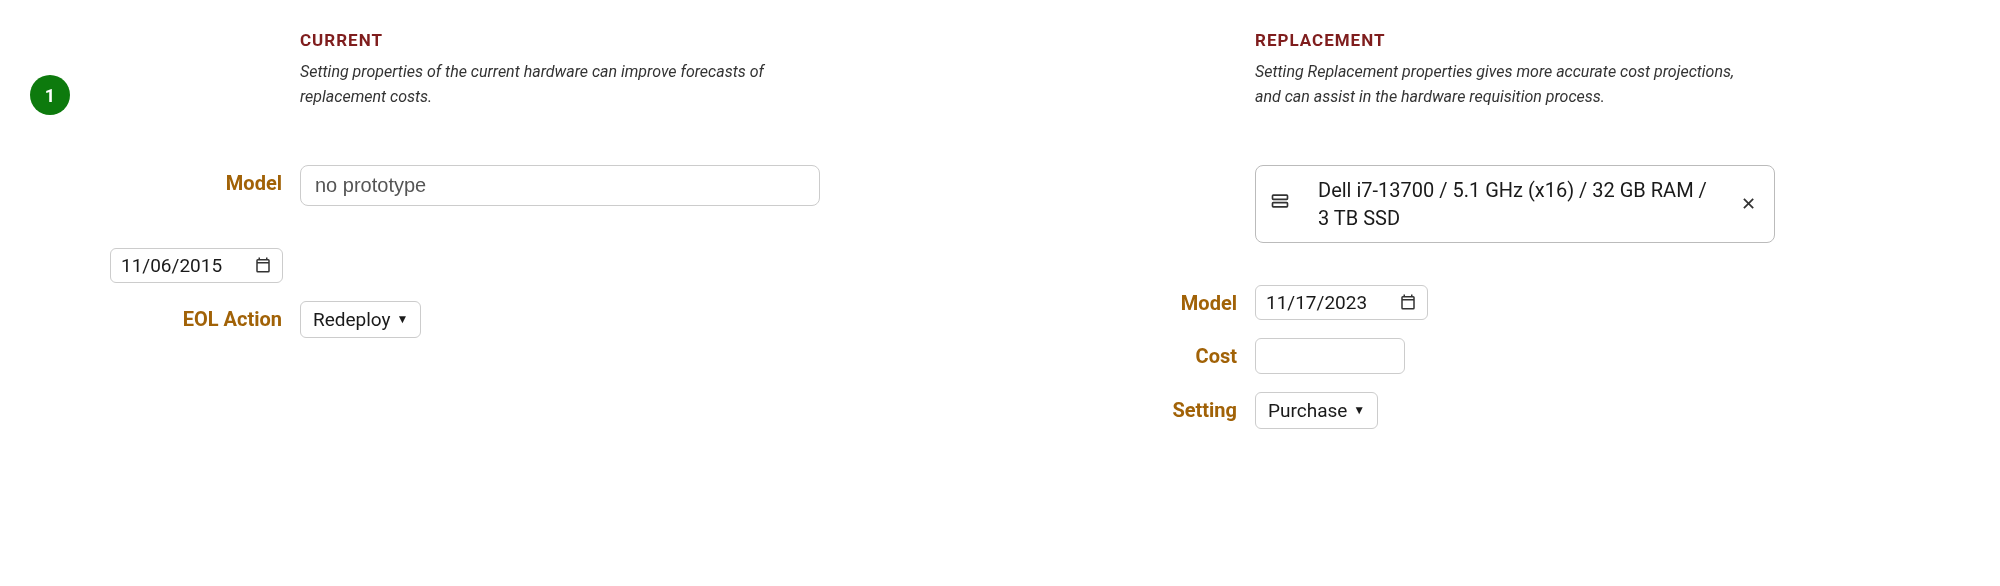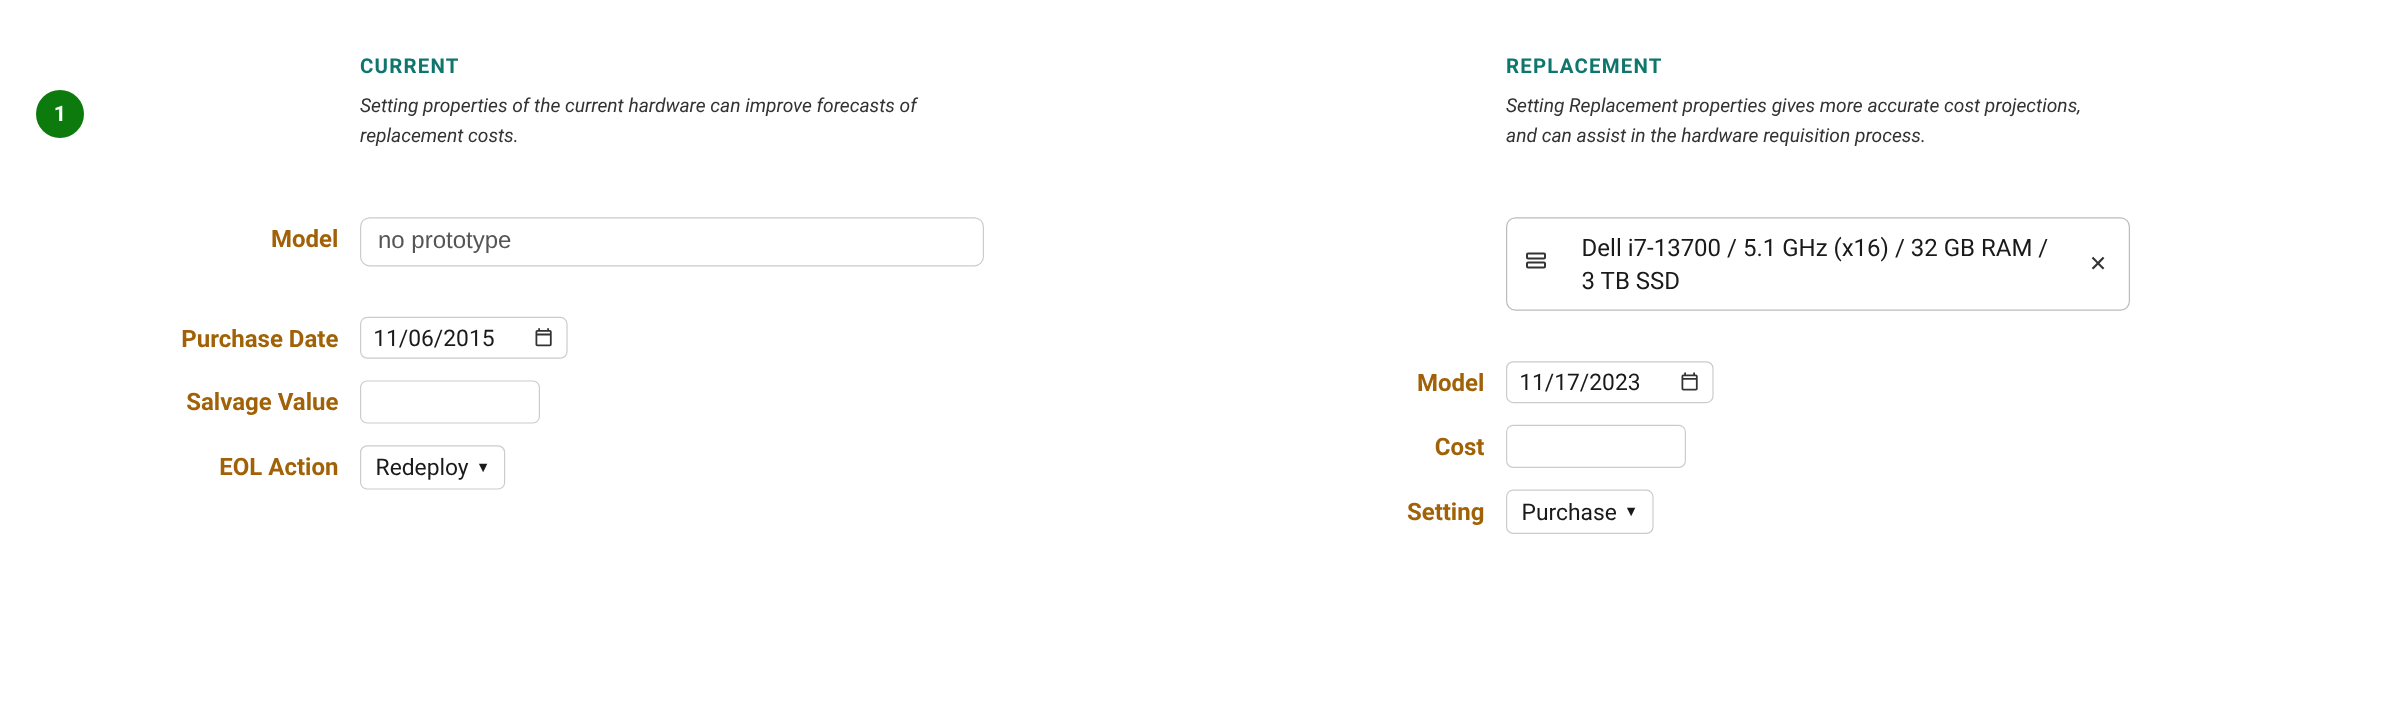--- a/index.html
+++ b/index.html
@@ -45,24 +45,23 @@
       flex-direction: column;
     }
     .header-section {
       padding-left: 190px;
       margin-bottom: 55px;
     }
     .col-title {
       text-transform: uppercase;
       letter-spacing: 1px;
       font-weight: 700;
-      color: #0f766e;
+      color: #7f1d1d;
       font-size: 17px;
       margin-bottom: 10px;
-      margin-top: 16px;
     }
     .col-desc {
       font-style: italic;
       color: #333;
       font-size: 16px;
       line-height: 1.55;
       max-width: 490px;
     }
     .form-row {
       display: flex;
@@ -175,39 +174,32 @@
       </div>
 
       <div class="form-row model-row">
         <div class="form-label">Model</div>
         <div class="form-control-wrap">
           <input type="text" class="text-input" value="no prototype" style="">
         </div>
       </div>
 
       <div class="form-row">
-        <div class="form-label">Purchase Date</div>
         <div class="form-control-wrap">
           <div class="date-input">
             <span>11/06/2015</span>
             <span class="calendar-icon">
               <svg viewBox="0 0 24 24" width="18" height="18" fill="#333">
                   <path d="M19 4h-1V2h-2v2H8V2H6v2H5a2 2 0 0 0-2 2v14a2 2 0 0 0 2 2h14a2 2 0 0 0 2-2V6a2 2 0 0 0-2-2zm0 16H5V10h14v10zm0-12H5V6h14v2z"></path>
                 </svg>
             </span>
           </div>
         </div>
       </div>
 
-      <div class="form-row">
-        <div class="form-label">Salvage Value</div>
-        <div class="form-control-wrap">
-          <input type="text" class="number-input" value="" style="">
-        </div>
-      </div>
 
       <div class="form-row">
         <div class="form-label">EOL Action</div>
         <div class="form-control-wrap">
           <div class="select-btn">
             <span>Redeploy</span>
             <span class="caret">▼</span>
           </div>
         </div>
       </div>

